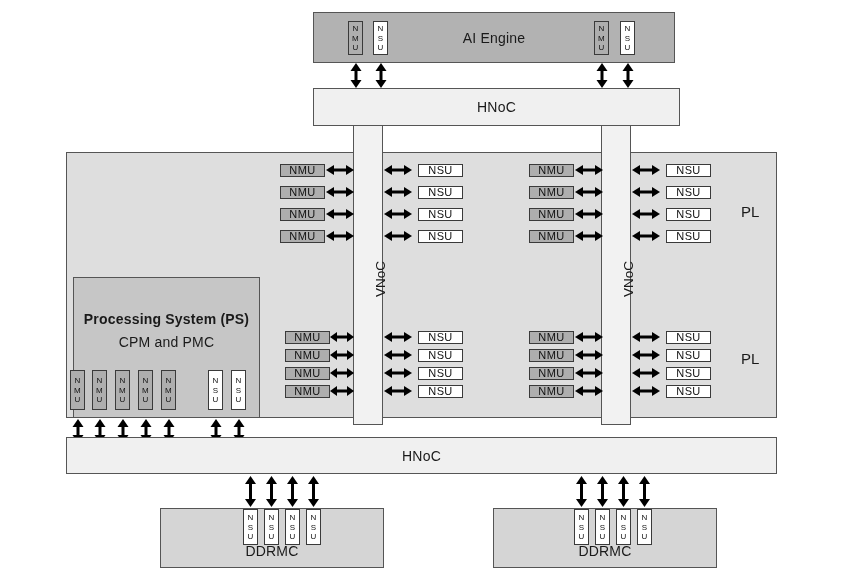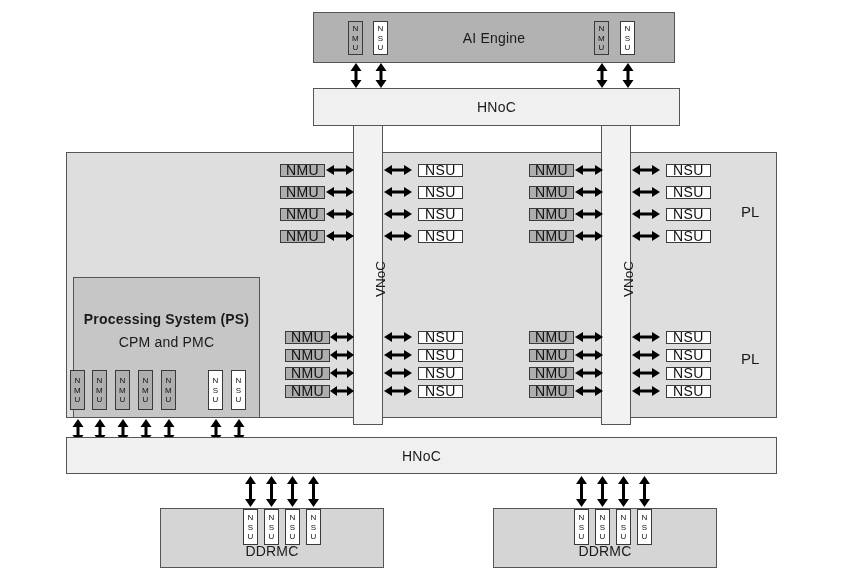--- a/index.html
+++ b/index.html
@@ -66,21 +66,21 @@
   .unit-vert {
     flex-direction: column;
     width: 15px;
     font-size: 8px;
     padding-top: 1px;
   }
   .unit-vert span { display: block; line-height: 1.22; }
 
   
   .unit-horiz {
-    font-size: 14px;
+    font-size: 11px;
     letter-spacing: 0.4px;
   }
 
   
   .arrow {
     position: absolute;
     pointer-events: none;
   }
   .arrow svg { display: block; overflow: visible; }
 

